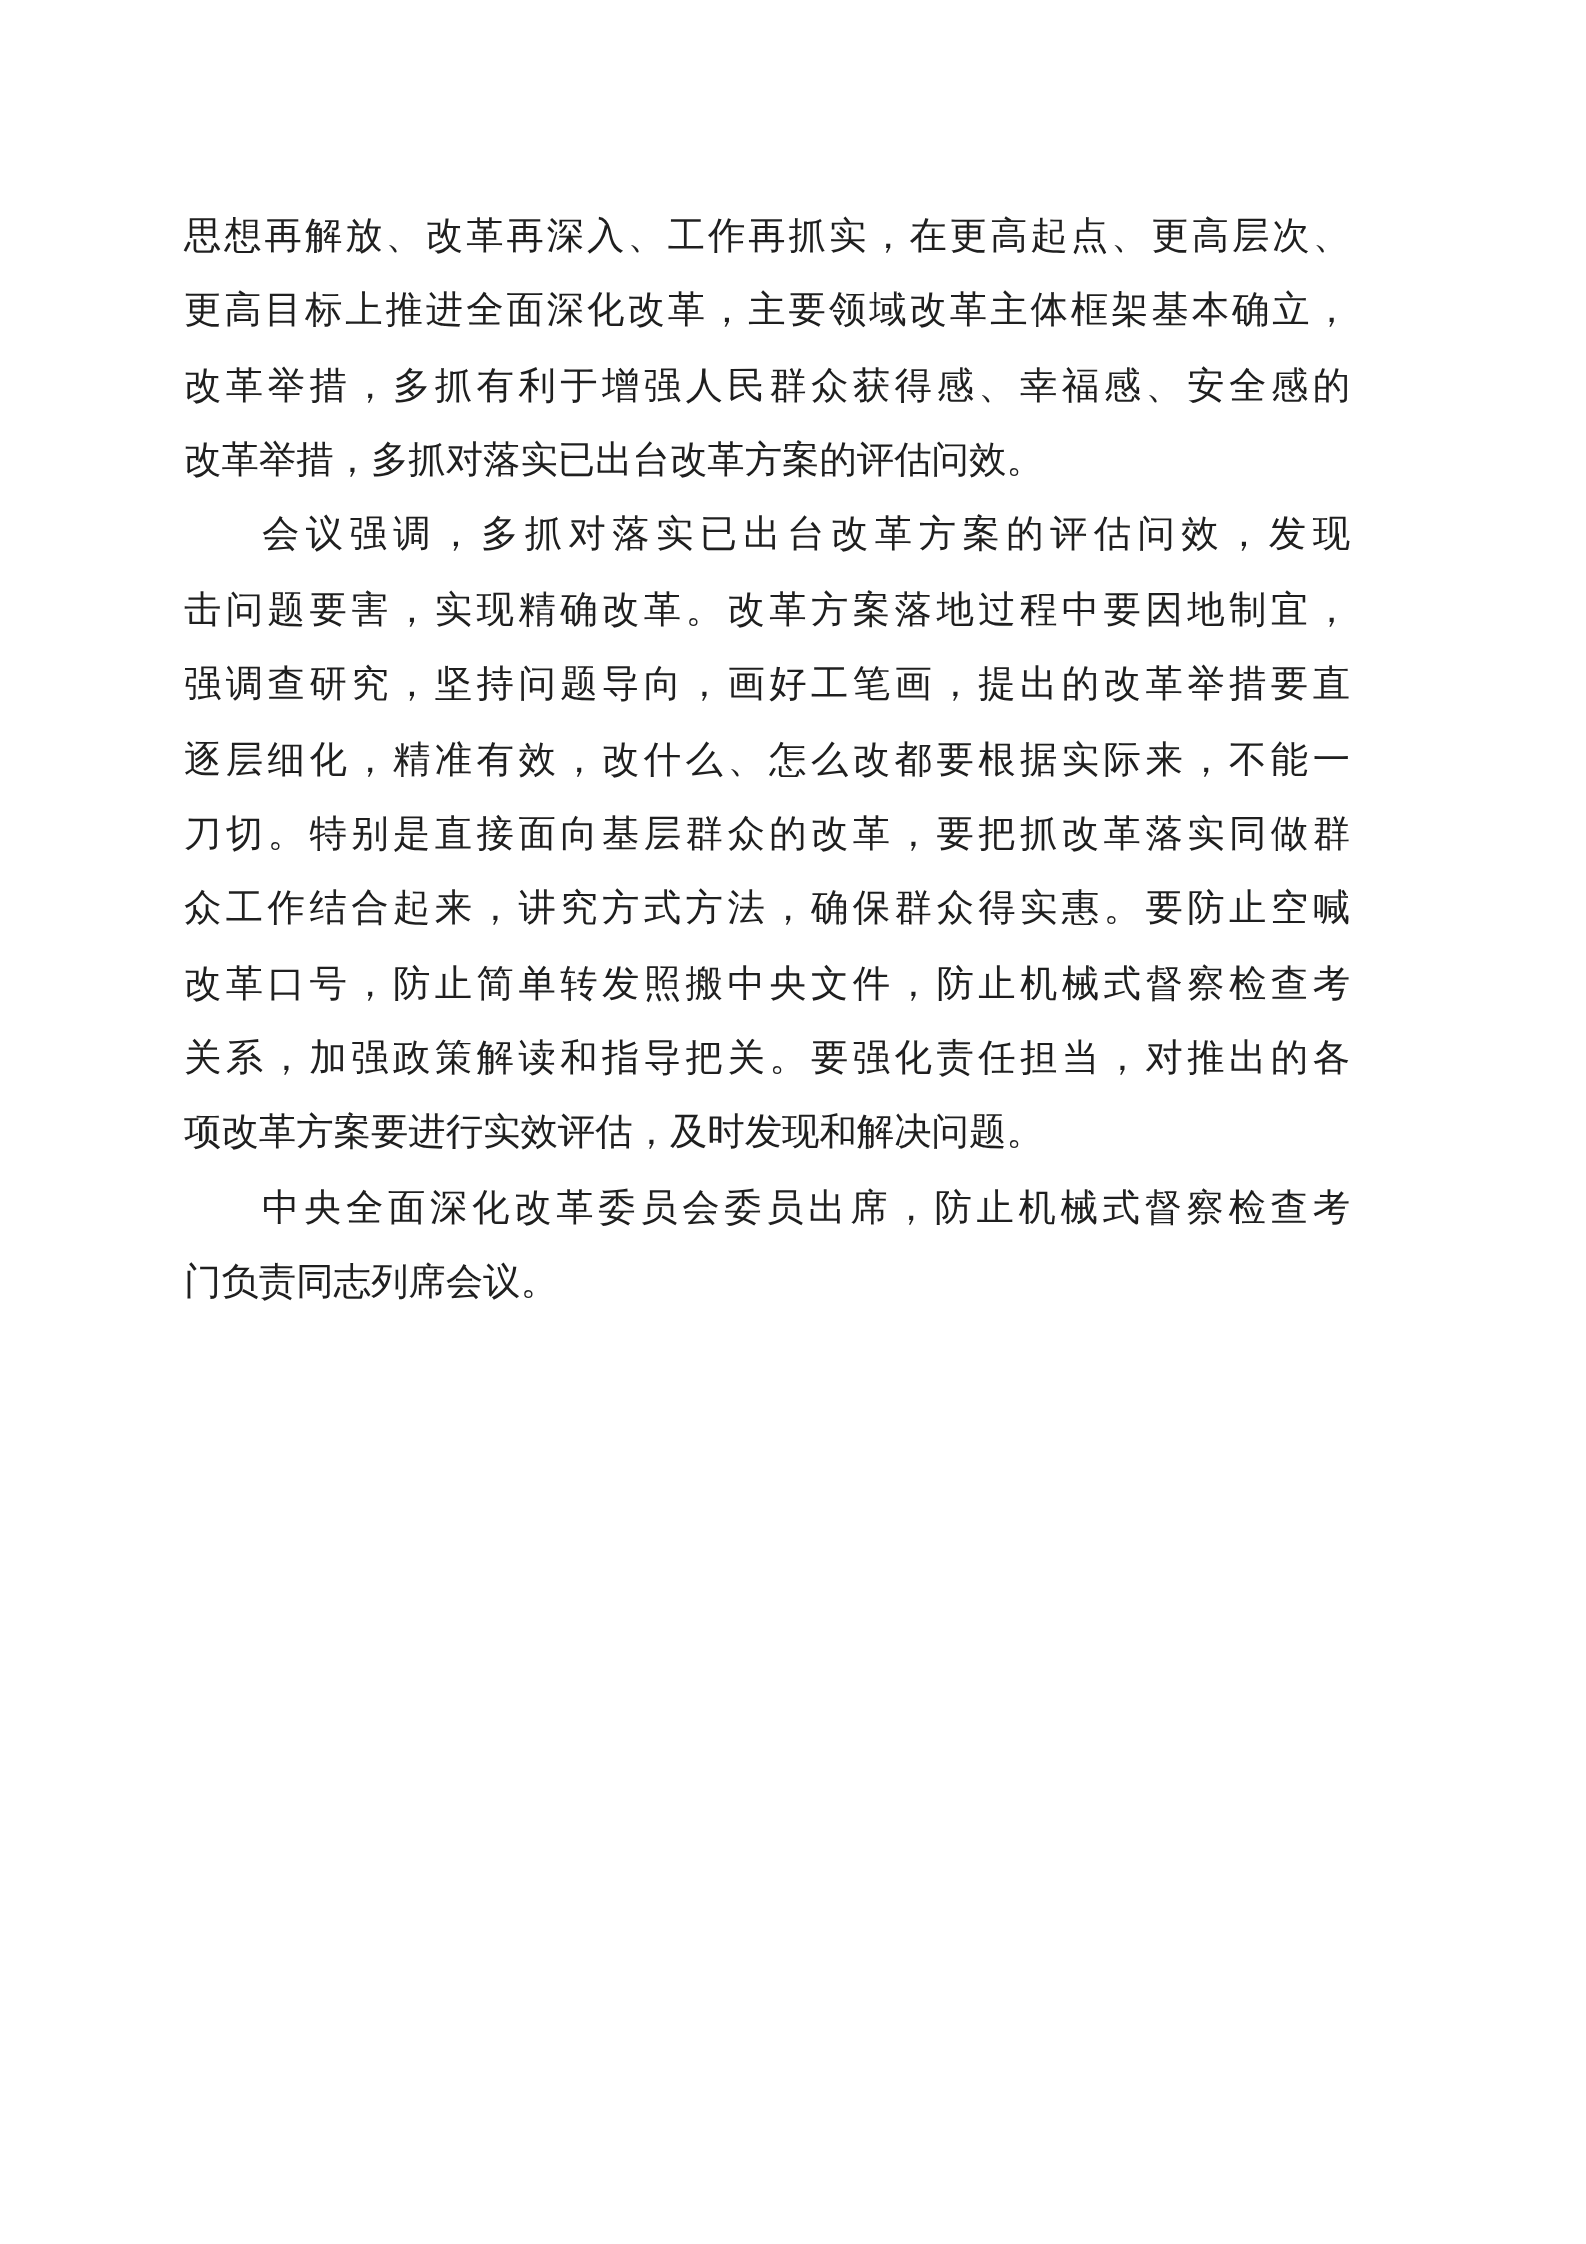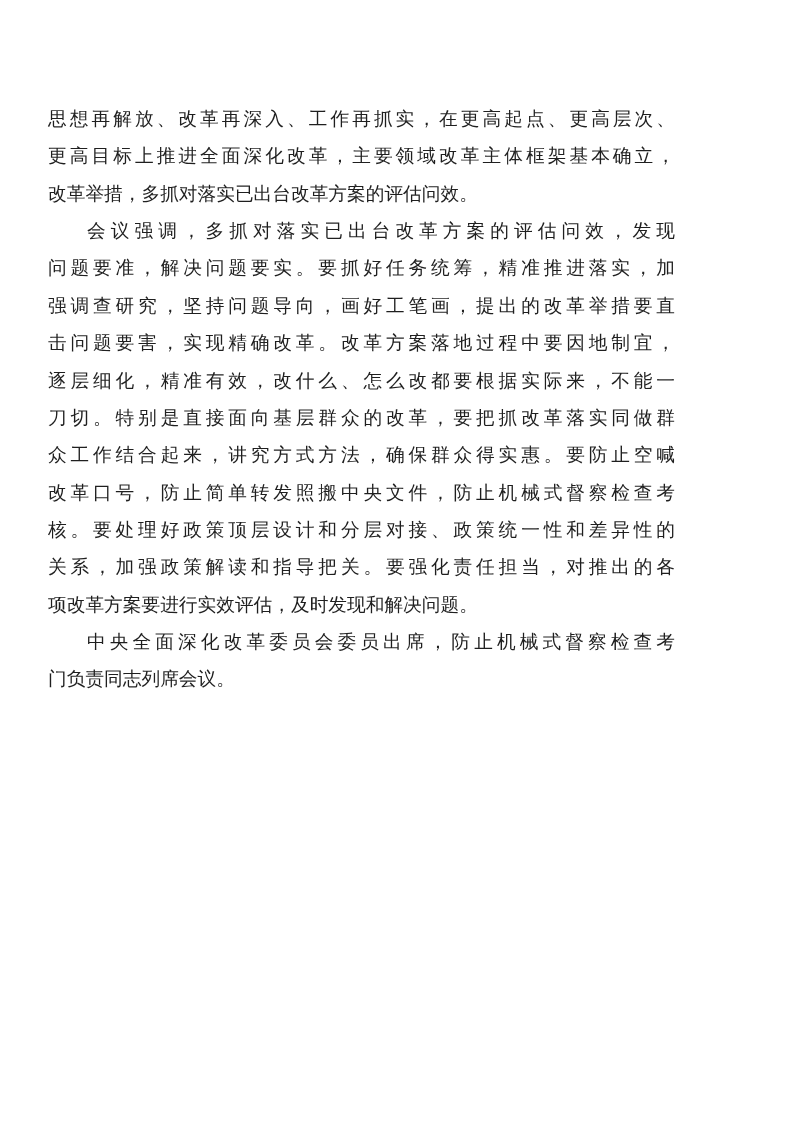--- a/index.html
+++ b/index.html
@@ -8,21 +8,21 @@
     background: #ffffff;
   }
   .page {
     position: relative;
     width: 793px;
     height: 1122px;
     background: #ffffff;
     overflow: hidden;
   }
   .content {
-    padding: 100px 118px 0 48px; 
+    padding: 100px 118px 0 92px; 
   }
   .para {
     margin: 0;
     padding: 0;
   }
   .line {
     font-family: "Liberation Serif", "DejaVu Serif", serif;
     font-size: 18.7px;
     line-height: 37.37px;
     height: 37.37px;
@@ -40,32 +40,31 @@
   }
 </style>
 </head>
 <body>
 
 <div class="page">
   <div class="content" style="color: rgb(31, 31, 31);">
       <div class="para">
         <div class="line">思想再解放、改革再深入、工作再抓实，在更高起点、更高层次、</div>
         <div class="line">更高目标上推进全面深化改革，主要领域改革主体框架基本确立，</div>
+        <div class="line">改革举措，多抓有利于增强人民群众获得感、幸福感、安全感的</div>
         <div class="line final">改革举措，多抓对落实已出台改革方案的评估问效。</div>
       </div>
       <div class="para">
         <div class="line indent">会议强调，多抓对落实已出台改革方案的评估问效，发现</div>
-        <div class="line">问题要准，解决问题要实。要抓好任务统筹，精准推进落实，加</div>
+        <div class="line">击问题要害，实现精确改革。改革方案落地过程中要因地制宜，</div>
         <div class="line">强调查研究，坚持问题导向，画好工笔画，提出的改革举措要直</div>
-        <div class="line">击问题要害，实现精确改革。改革方案落地过程中要因地制宜，</div>
         <div class="line">逐层细化，精准有效，改什么、怎么改都要根据实际来，不能一</div>
         <div class="line">刀切。特别是直接面向基层群众的改革，要把抓改革落实同做群</div>
         <div class="line">众工作结合起来，讲究方式方法，确保群众得实惠。要防止空喊</div>
         <div class="line">改革口号，防止简单转发照搬中央文件，防止机械式督察检查考</div>
-        <div class="line">核。要处理好政策顶层设计和分层对接、政策统一性和差异性的</div>
         <div class="line">关系，加强政策解读和指导把关。要强化责任担当，对推出的各</div>
         <div class="line final">项改革方案要进行实效评估，及时发现和解决问题。</div>
       </div>
       <div class="para">
         <div class="line indent">中央全面深化改革委员会委员出席，防止机械式督察检查考</div>
         <div class="line final">门负责同志列席会议。</div>
       </div>
     </div>
 </div>
 

